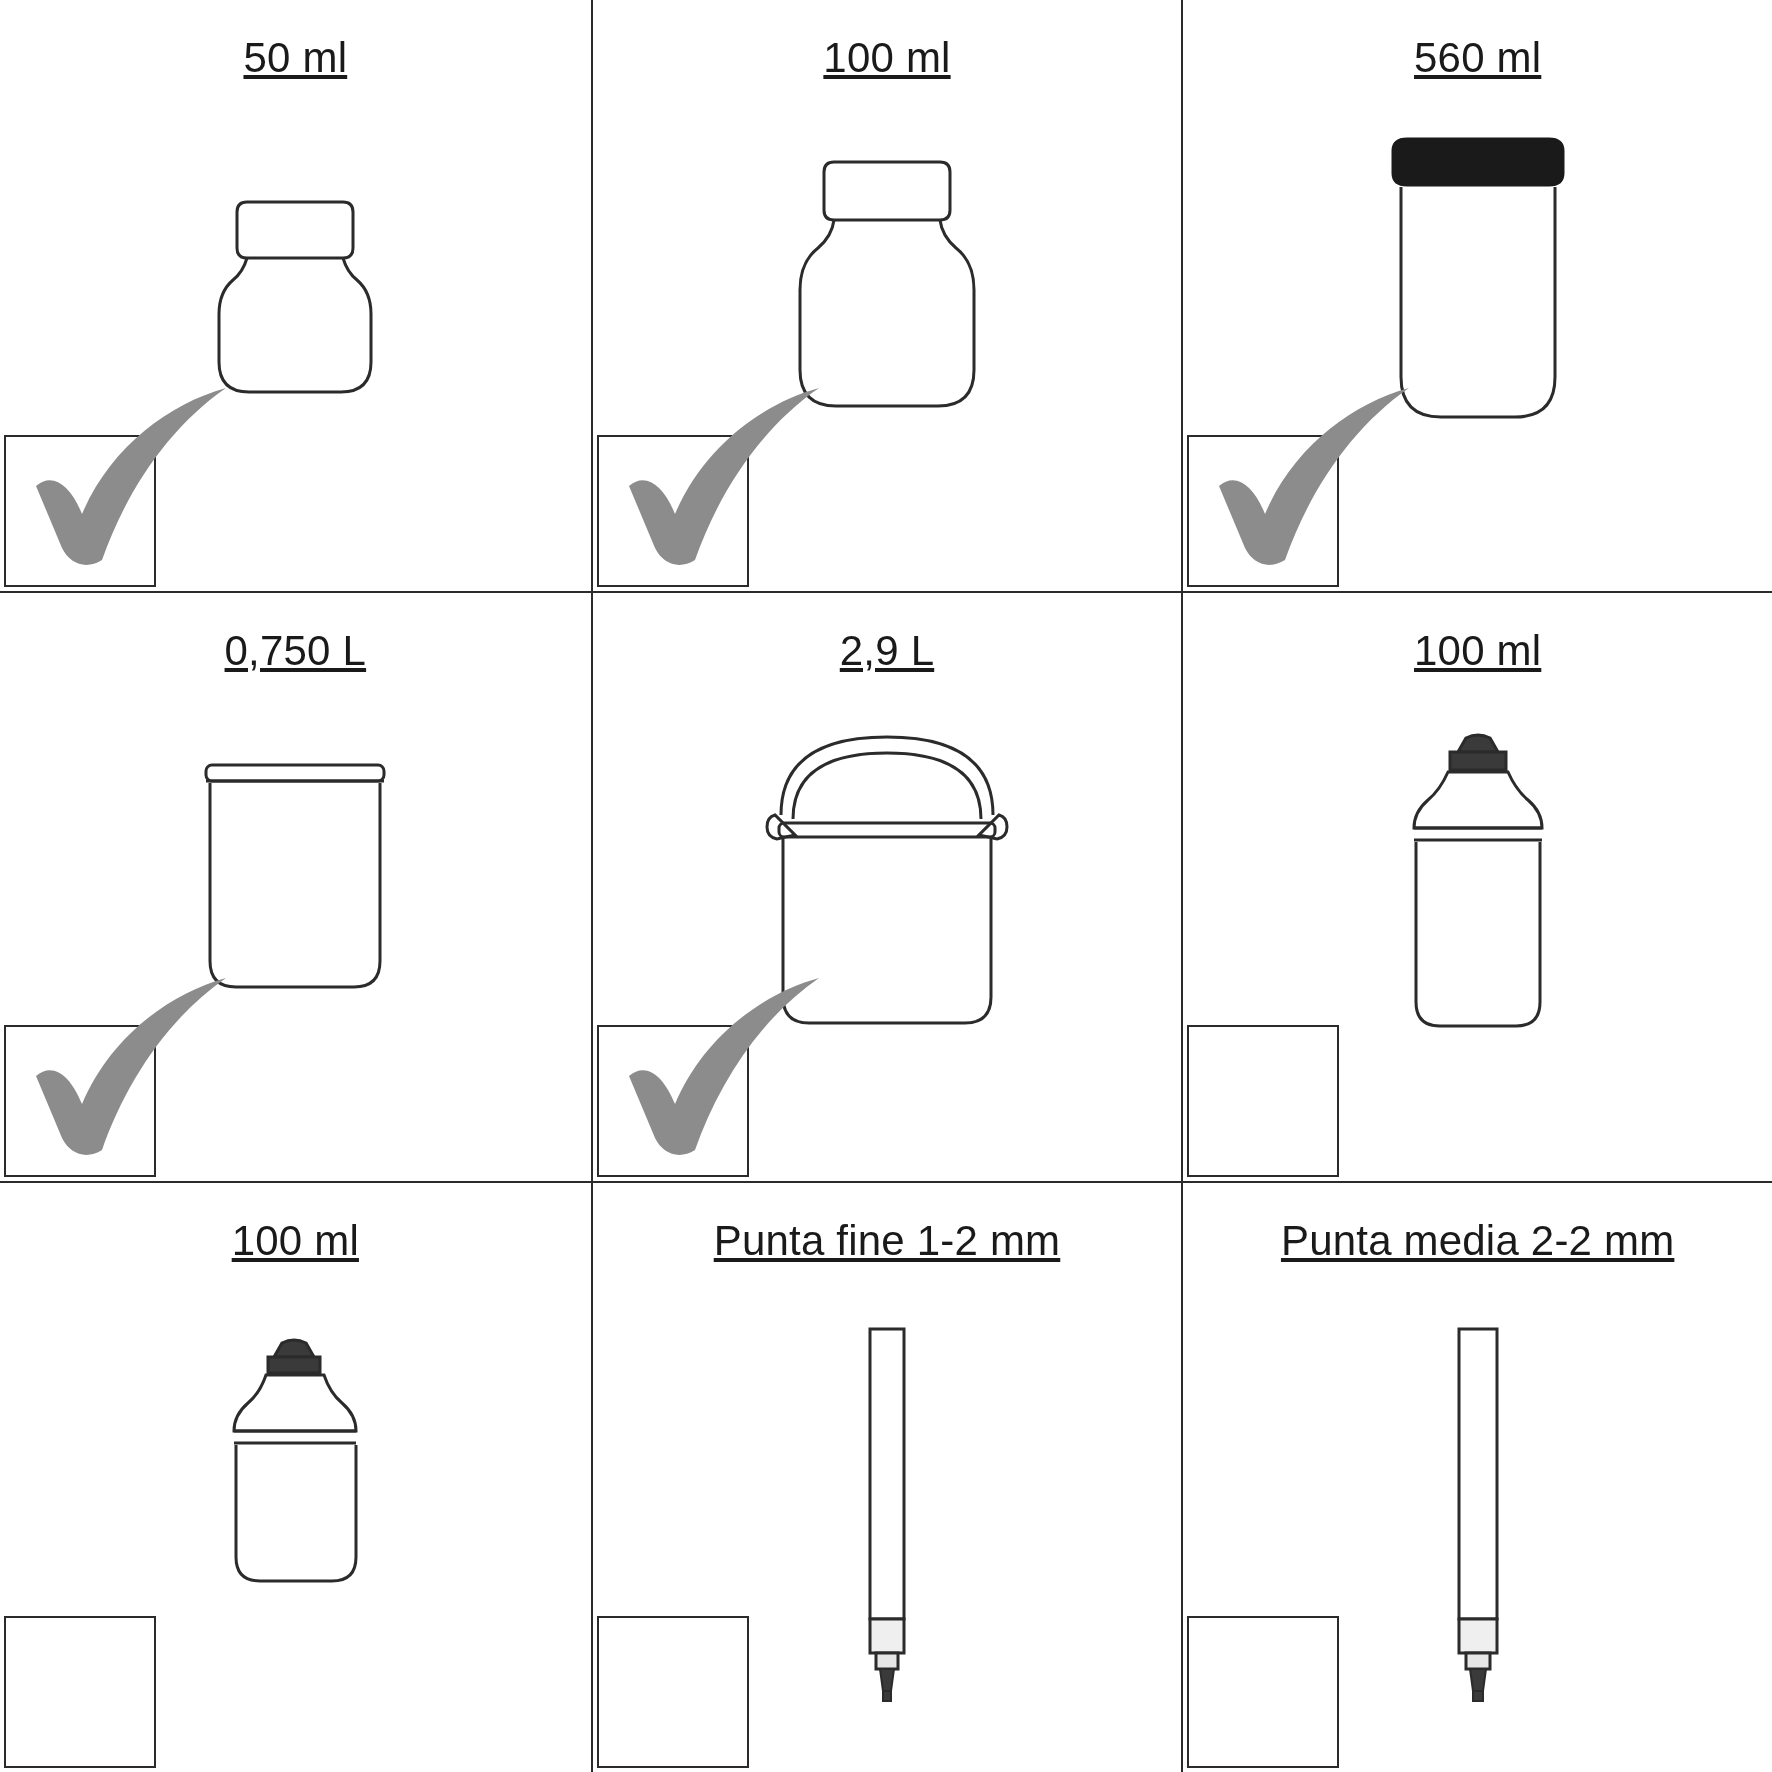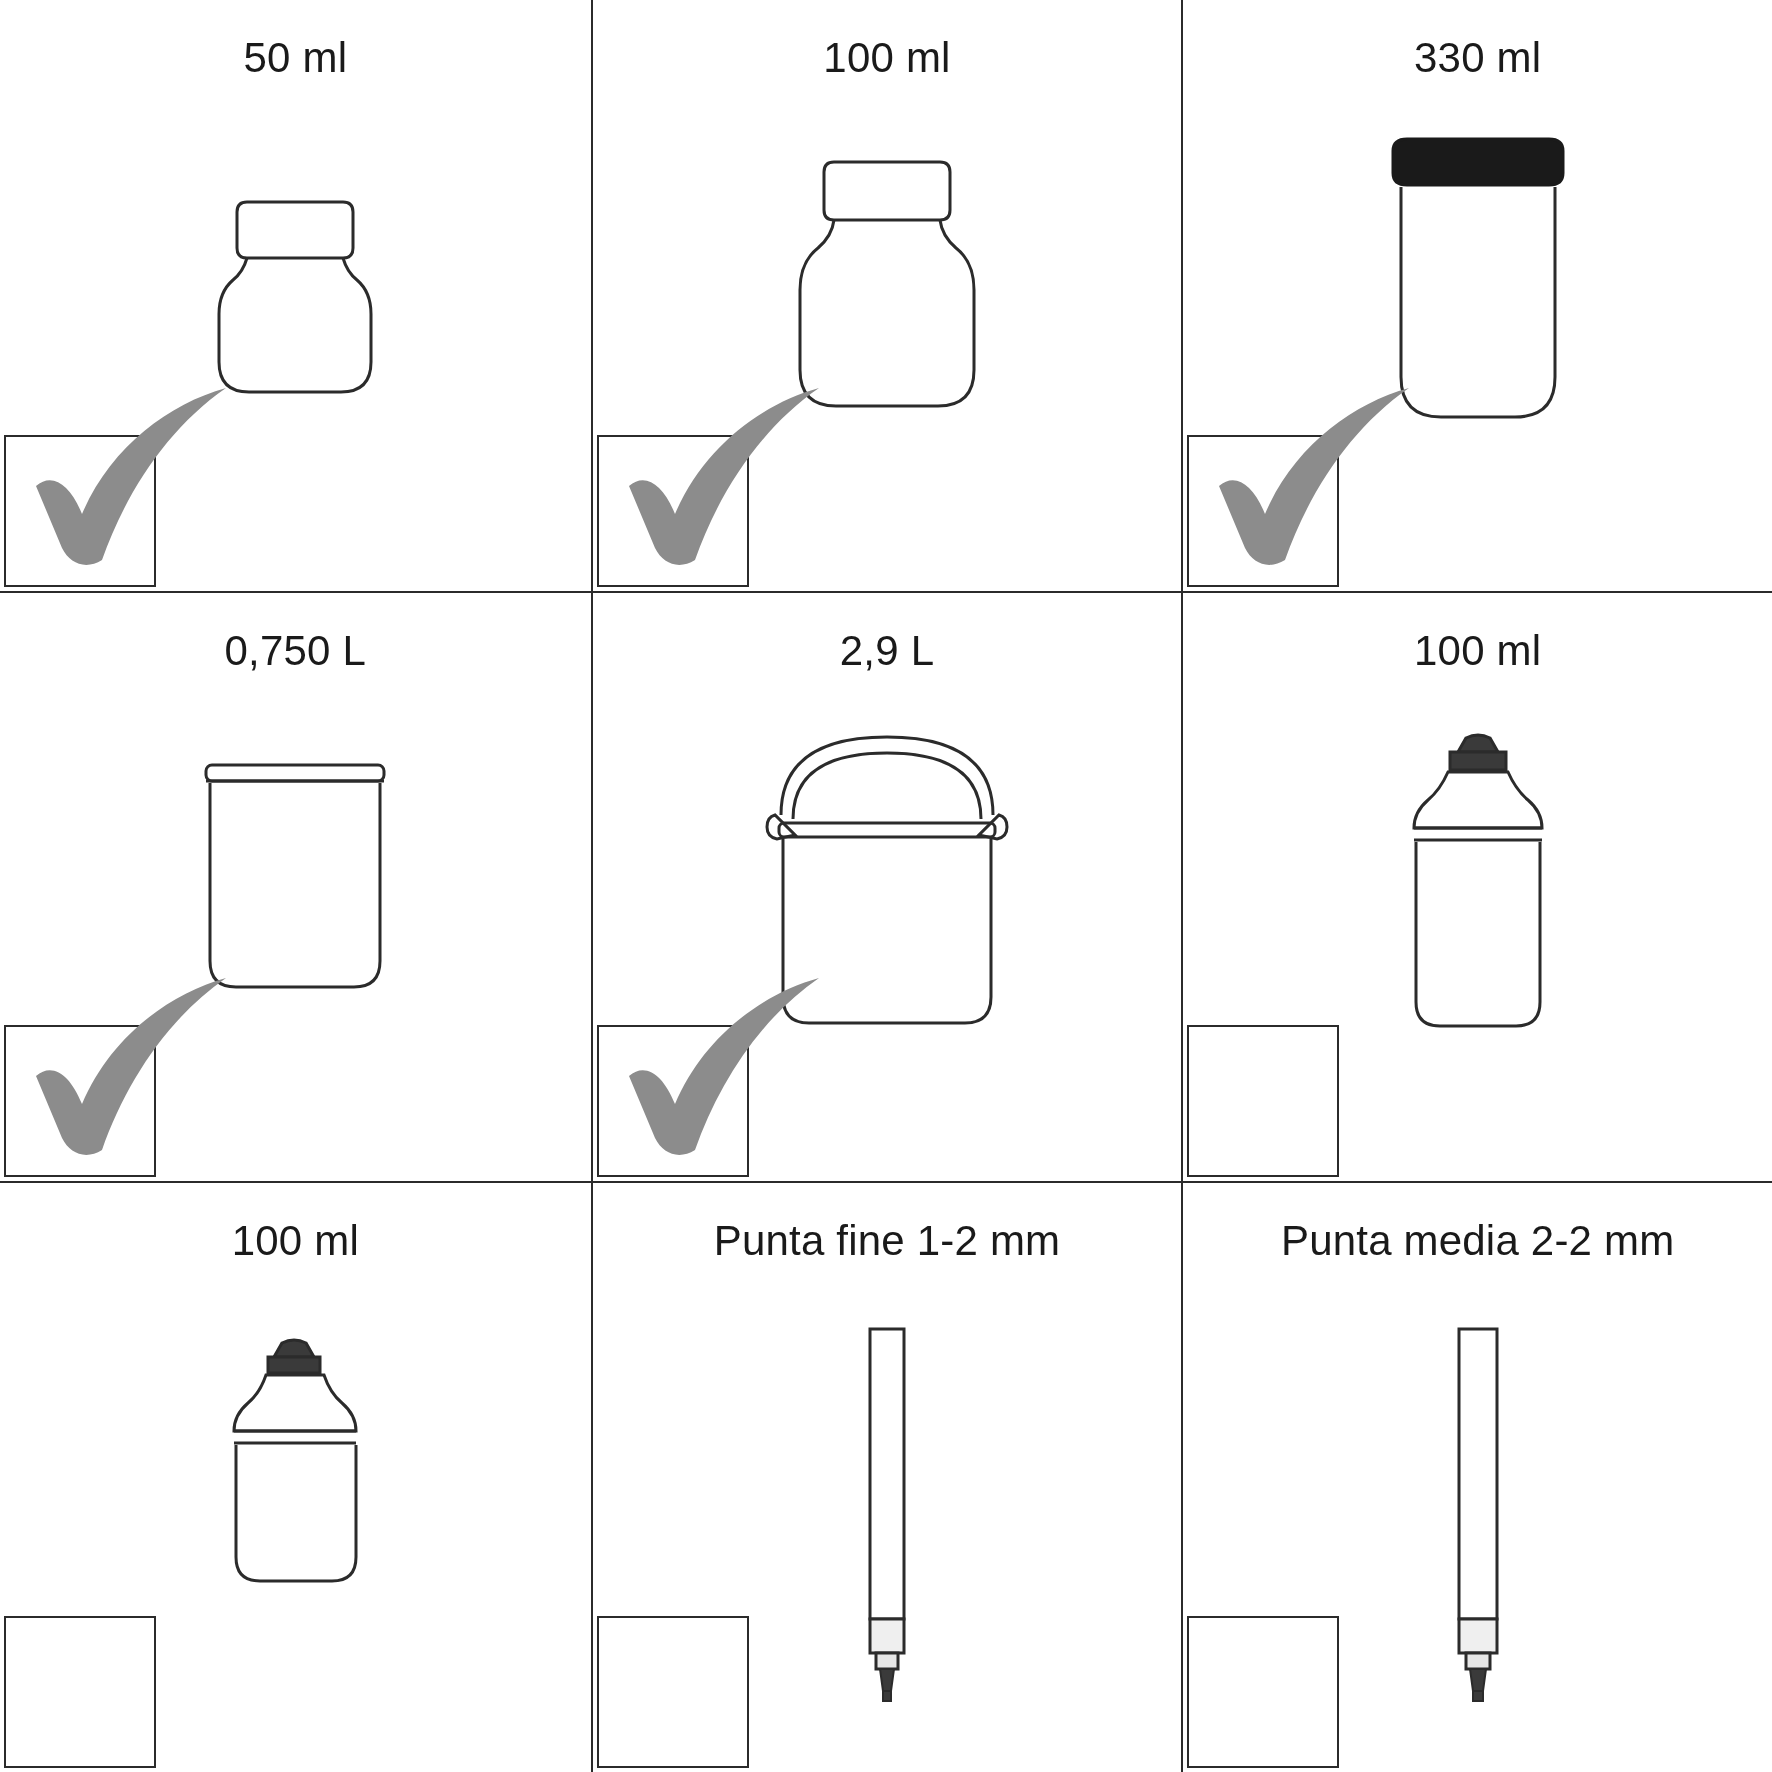--- a/index.html
+++ b/index.html
@@ -34,20 +34,21 @@
   .cell-title {
     position: absolute;
     top: 34px;
     left: 0;
     right: 0;
     text-align: center;
     font-size: 42px;
     letter-spacing: 0.2px;
     color: #1a1a1a;
     white-space: nowrap;
+    text-decoration: underline;
   }
   .art {
     position: absolute;
     left: 0;
     right: 0;
     top: 95px;
     height: 400px;
     display: flex;
     align-items: center;
     justify-content: center;
@@ -110,21 +111,21 @@
     </div>
     <div class="checkbox"></div>
     <div class="tick">
       <svg width="230" height="185" viewBox="0 0 230 185">
         <path d="M18 98 C34 84 52 96 64 126 C92 60 150 16 208 0 C150 40 108 104 84 172 C68 182 52 176 44 160 z" fill="#8c8c8c"></path>
       </svg>
     </div>
   </div>
 
   <div class="cell bl">
-    <div class="cell-title">330 ml</div>
+    <div class="cell-title">560 ml</div>
     <div class="art">
       <svg width="230" height="320" viewBox="0 0 230 320">
         <g fill="none" stroke="#2b2b2b" stroke-width="3">
           <path d="M30 16 q0 -12 14 -12 h142 q14 0 14 12 v22 q0 12 -14 12 h-142 q-14 0 -14 -12 z" fill="#1a1a1a" stroke="#1a1a1a"></path>
           <path d="M38 52 v190 q0 40 40 40 h74 q40 0 40 -40 v-190"></path>
         </g>
       </svg>
     </div>
     <div class="checkbox"></div>
     <div class="tick">

